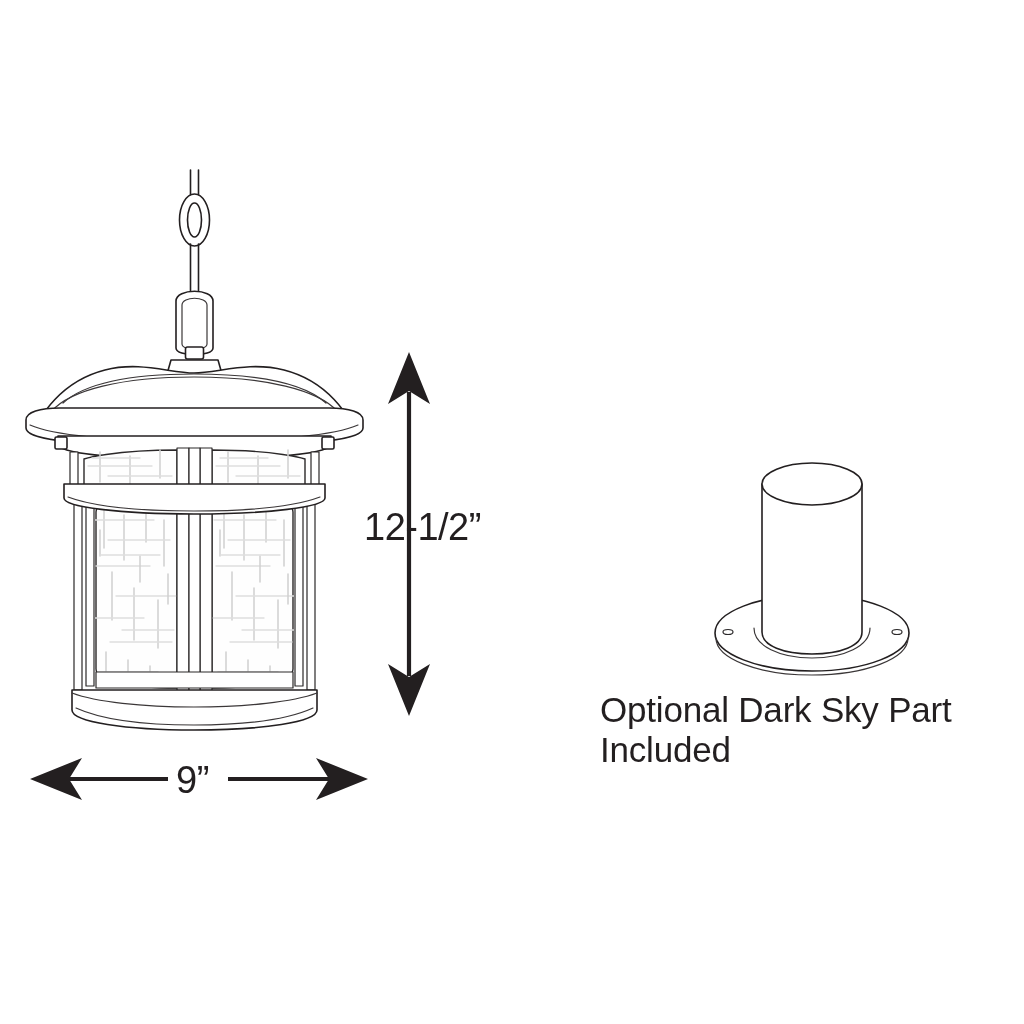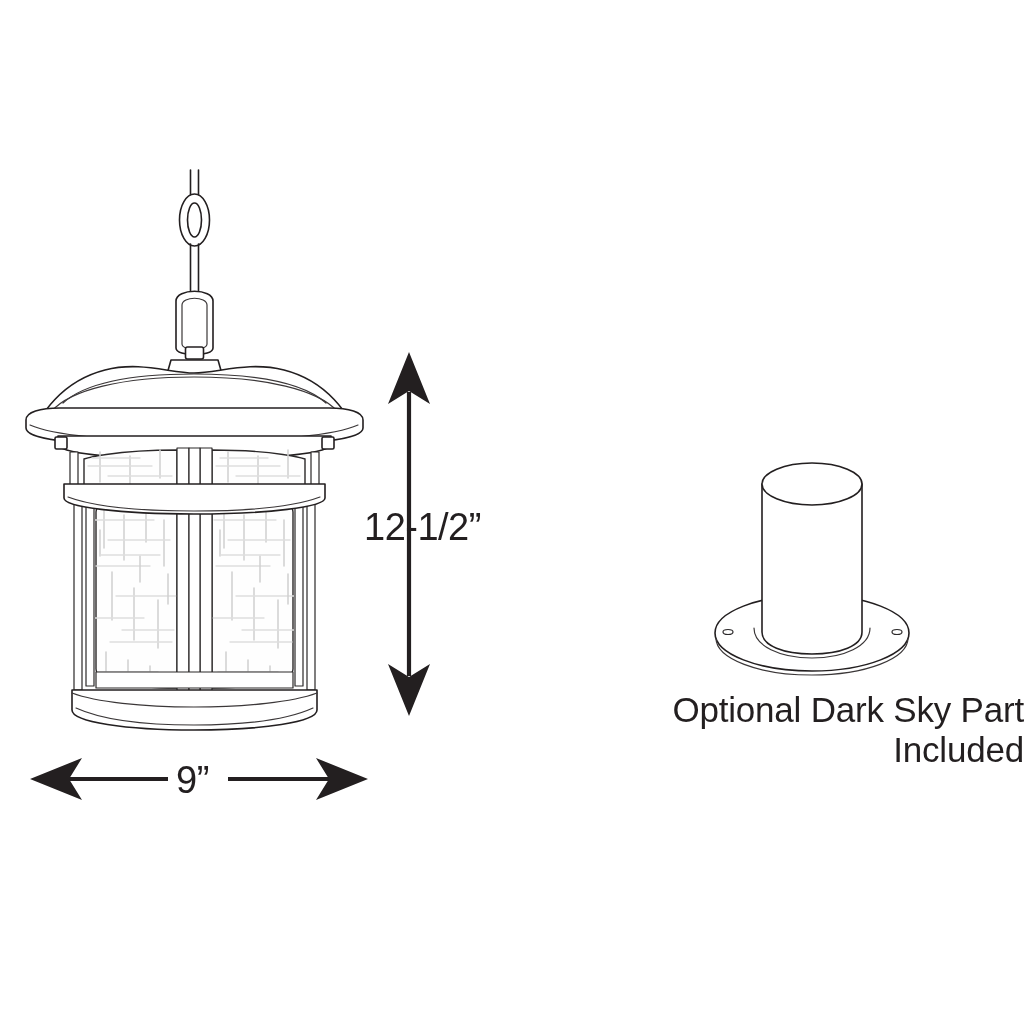--- a/index.html
+++ b/index.html
@@ -76,21 +76,21 @@
     fill: none;
   }
   .dim-label {
     font-family: "Liberation Sans", sans-serif;
     font-size: 38px;
     fill: #231f20;
     letter-spacing: -0.5px;
   }
   .caption-text {
     position: absolute;
-    text-align: right;
+    text-align: left;
     font-family: "Liberation Sans", sans-serif;
     font-size: 35px;
     line-height: 1.14;
     color: #231f20;
     letter-spacing: -0.2px;
     white-space: pre-line;
   }
   #caption-dark-sky {
     left: 600px;
     top: 690px;

